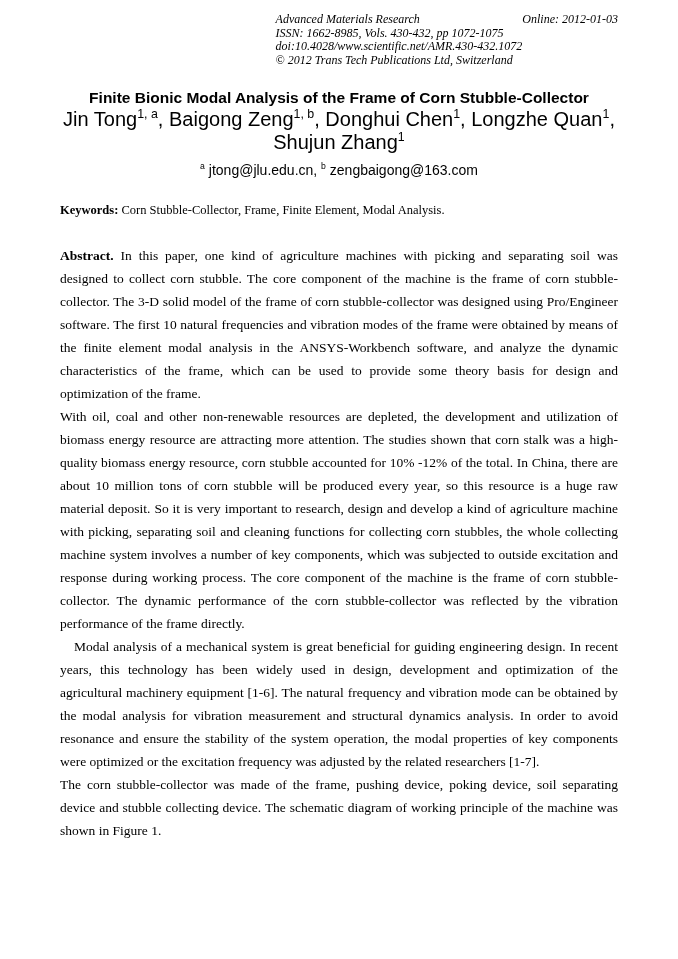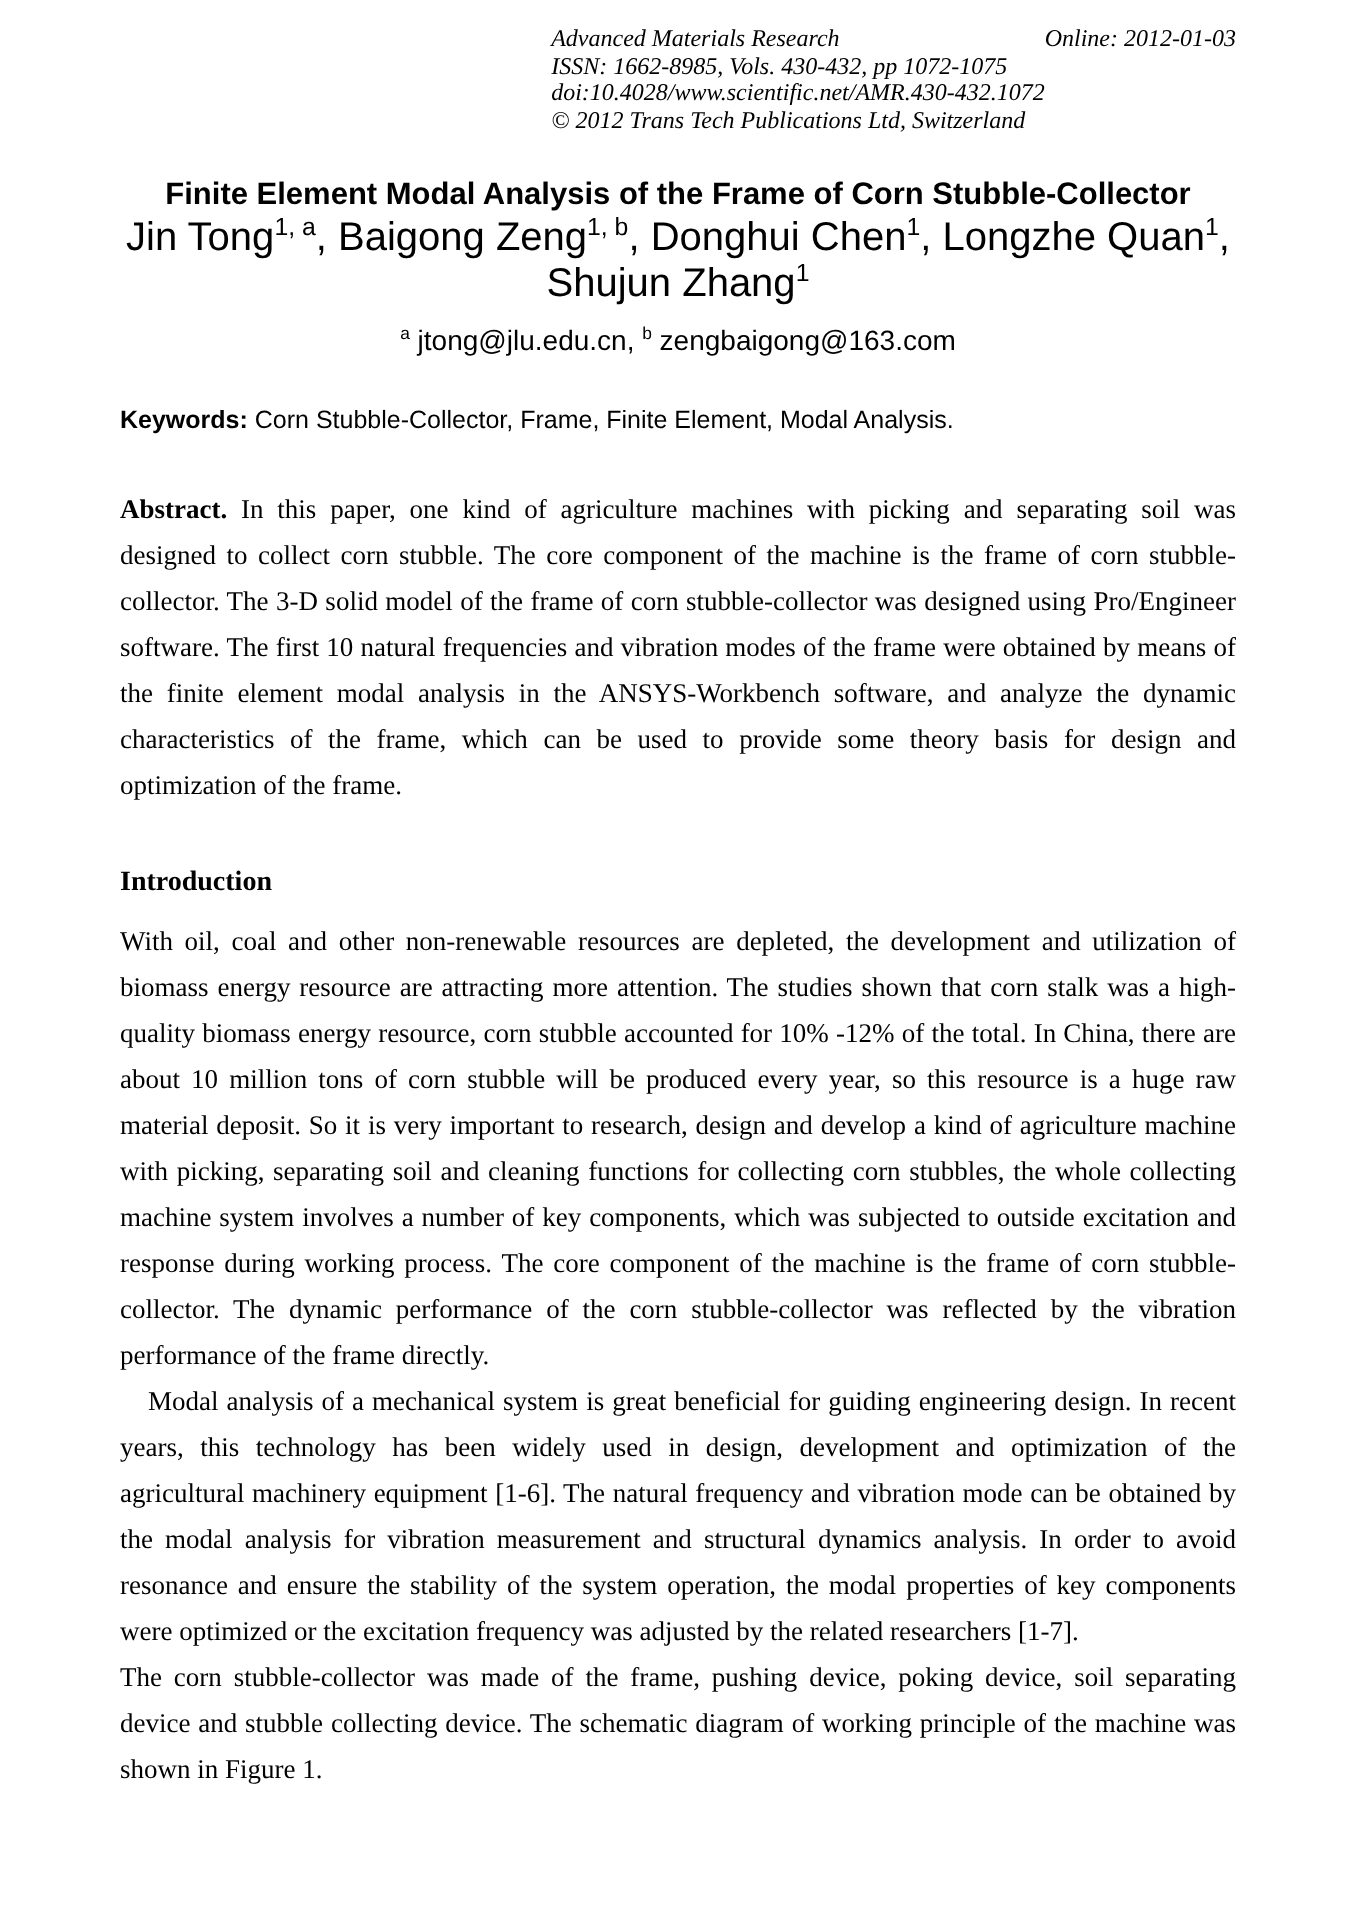--- a/index.html
+++ b/index.html
@@ -46,21 +46,21 @@
     text-align: center;
     margin-top: 10px;
   }
   .emails {
     font-family: "Liberation Sans", sans-serif;
     font-size: 14px;
     text-align: center;
     margin-top: 8px;
   }
   .keywords {
-    font-family: Liberation Sans, sans-serif;
+    font-family: Liberation Serif, serif;
     font-size: 12.5px;
     margin-top: 25px;
   }
   p.body {
     font-size: 13.5px;
     line-height: 23px;
     text-align: justify;
     margin: 0;
   }
   p.abstract { margin-top: 26px; }
@@ -80,30 +80,29 @@
   <div class="journal-header">
     <div class="journal-meta">
       <div>Advanced Materials Research</div>
       <div>ISSN: 1662-8985, Vols. 430-432, pp 1072-1075</div>
       <div>doi:10.4028/www.scientific.net/AMR.430-432.1072</div>
       <div>© 2012 Trans Tech Publications Ltd, Switzerland</div>
     </div>
     <div class="online-date">Online: 2012-01-03</div>
   </div>
 
-  <h1 class="paper-title">Finite Element Modal Analysis of the Frame of Corn Stubble-Collector</h1>
+  <h1 class="paper-title">Finite Bionic Modal Analysis of the Frame of Corn Stubble-Collector</h1>
 
   <div class="authors"><span><span>Jin Tong</span><sup>1, a</sup><span>, </span></span><span><span>Baigong Zeng</span><sup>1, b</sup><span>, </span></span><span><span>Donghui Chen</span><sup>1</sup><span>, </span></span><span><span>Longzhe Quan</span><sup>1</sup><span>, </span></span><span><span>Shujun Zhang</span><sup>1</sup><span></span></span></div>
 
 
   <div class="emails"><span><sup>a</sup><span> jtong@jlu.edu.cn, </span></span><span><sup>b</sup><span> zengbaigong@163.com</span></span></div>
 
   <div class="keywords"><b>Keywords:</b><span> Corn Stubble-Collector, Frame, Finite Element, Modal Analysis.</span></div>
 
   <p class="body abstract"><b>Abstract.</b><span> In this paper, one kind of agriculture machines with picking and separating soil was designed to collect corn stubble. The core component of the machine is the frame of corn stubble-collector. The 3-D solid model of the frame of corn stubble-collector was designed using Pro/Engineer software. The first 10 natural frequencies and vibration modes of the frame were obtained by means of the finite element modal analysis in the ANSYS-Workbench software, and analyze the dynamic characteristics of the frame, which can be used to provide some theory basis for design and optimization of the frame.</span></p>
 
-  <h2>Introduction</h2>
   <p class="body">With oil, coal and other non-renewable resources are depleted, the development and utilization of biomass energy resource are attracting more attention. The studies shown that corn stalk was a high-quality biomass energy resource, corn stubble accounted for 10% -12% of the total. In China, there are about 10 million tons of corn stubble will be produced every year, so this resource is a huge raw material deposit. So it is very important to research, design and develop a kind of agriculture machine with picking, separating soil and cleaning functions for collecting corn stubbles, the whole collecting machine system involves a number of key components, which was subjected to outside excitation and response during working process. The core component of the machine is the frame of corn stubble-collector. The dynamic performance of the corn stubble-collector was reflected by the vibration performance of the frame directly.</p>
   <p class="body indent">Modal analysis of a mechanical system is great beneficial for guiding engineering design. In recent years, this technology has been widely used in design, development and optimization of the agricultural machinery equipment [1-6]. The natural frequency and vibration mode can be obtained by the modal analysis for vibration measurement and structural dynamics analysis. In order to avoid resonance and ensure the stability of the system operation, the modal properties of key components were optimized or the excitation frequency was adjusted by the related researchers [1-7].</p>
 
   <p class="body">The corn stubble-collector was made of the frame, pushing device, poking device, soil separating device and stubble collecting device. The schematic diagram of working principle of the machine was shown in Figure 1.</p>
 
 </div>
 
 </body></html>

